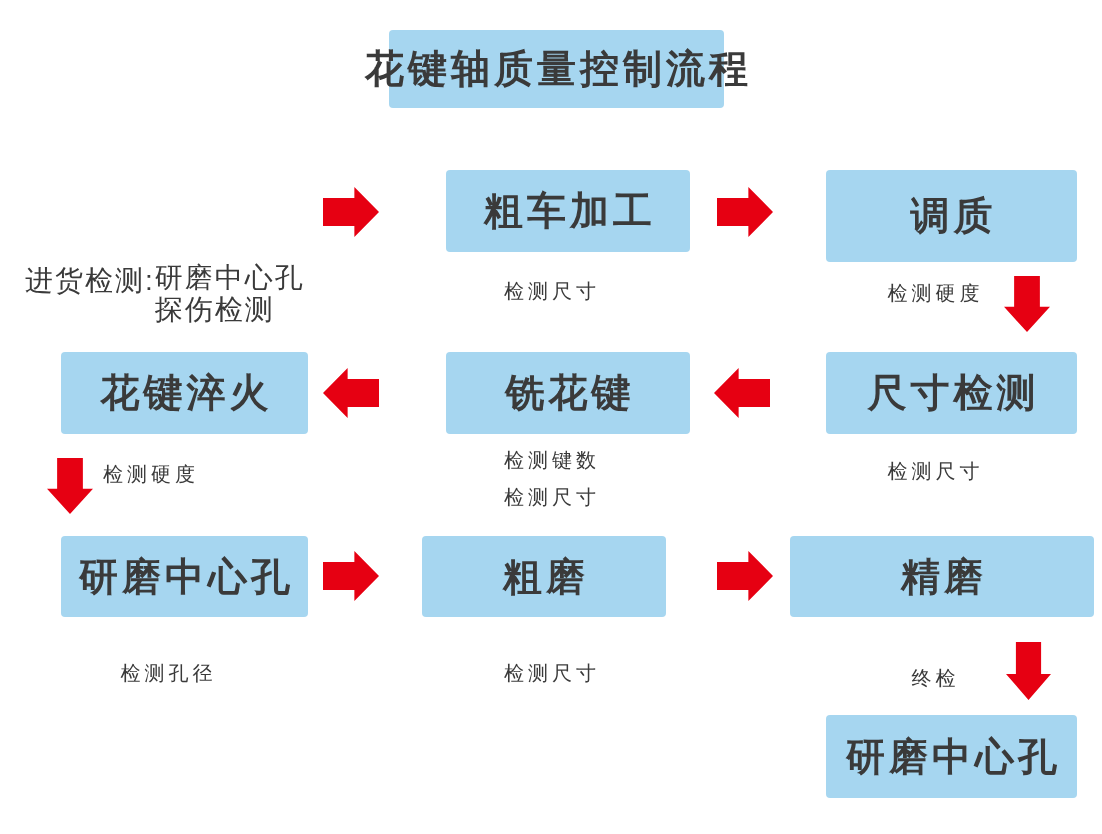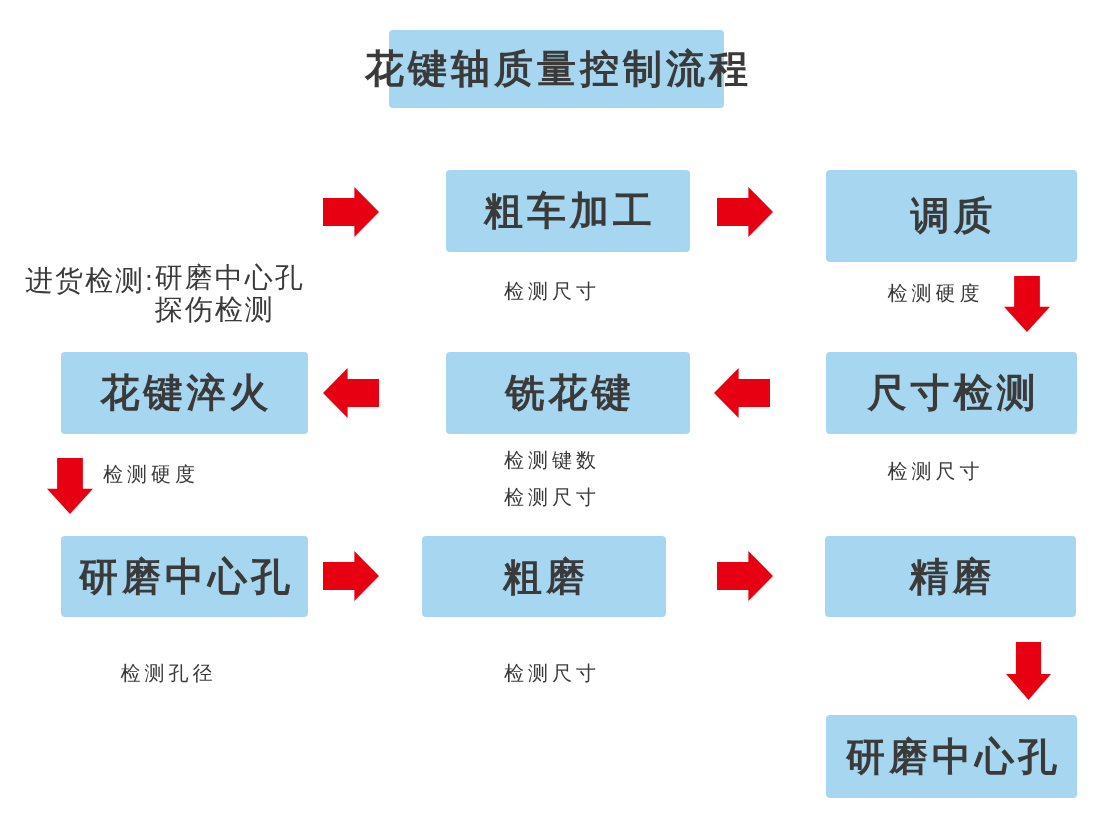--- a/index.html
+++ b/index.html
@@ -72,24 +72,25 @@
   <div class="arrow down" style="left:47px;top:458px;width:46px;height:56px;"></div>
   <div class="caption left-align" style="left:103px;top:461px;">检测硬度</div>
   <div class="caption" style="left:430px;top:442px;width:244px;">
     <span class="line">检测键数</span>
     <span class="line">检测尺寸</span>
   </div>
   <div class="caption" style="left:810px;top:458px;width:251px;">检测尺寸</div>
 
   <div class="box" style="left:45px;top:536px;width:247px;height:81px;">研磨中心孔</div>
   <div class="box" style="left:406px;top:536px;width:244px;height:81px;text-align:right;">粗磨</div>
-  <div class="box" style="left:809px;top:536px;width:251px;height:81px;">精磨</div>
+  <div class="box" style="left:774px;top:536px;width:304px;height:81px;">精磨</div>
 
   <div class="arrow right" style="left:323px;top:551px;width:56px;height:50px;"></div>
   <div class="arrow right" style="left:717px;top:551px;width:56px;height:50px;"></div>
 
   <div class="caption" style="left:45px;top:660px;width:247px;">检测孔径</div>
   <div class="caption" style="left:430px;top:660px;width:244px;">检测尺寸</div>
+  <div class="caption" style="left:810px;top:665px;width:251px;">终检</div>
   <div class="arrow down" style="left:1006px;top:642px;width:45px;height:58px;"></div>
 
   <div class="box" style="left:810px;top:715px;width:251px;height:83px;">研磨中心孔</div>
 
 </div>
 
 </body></html>

